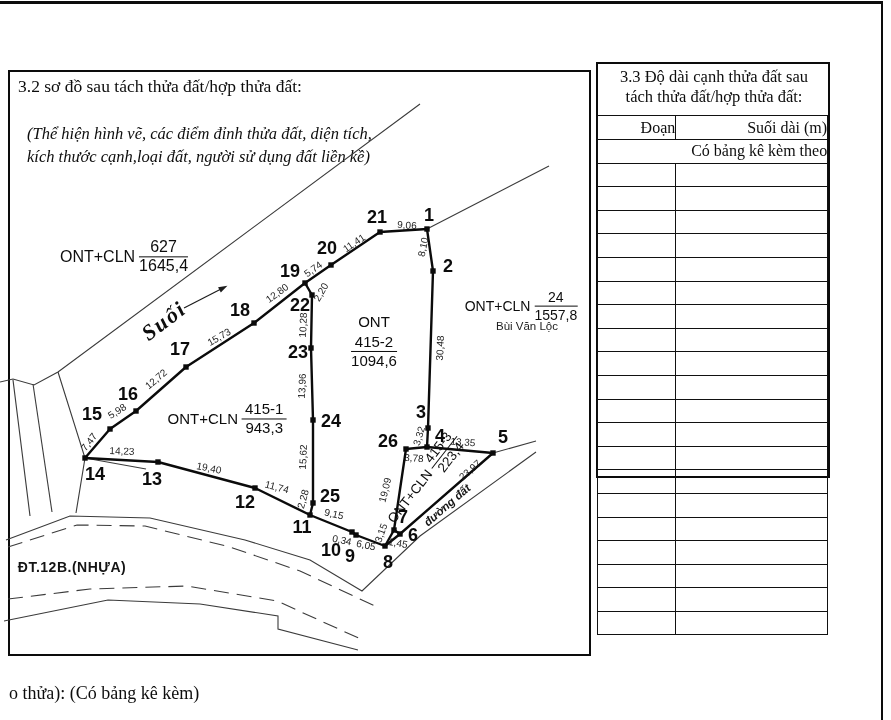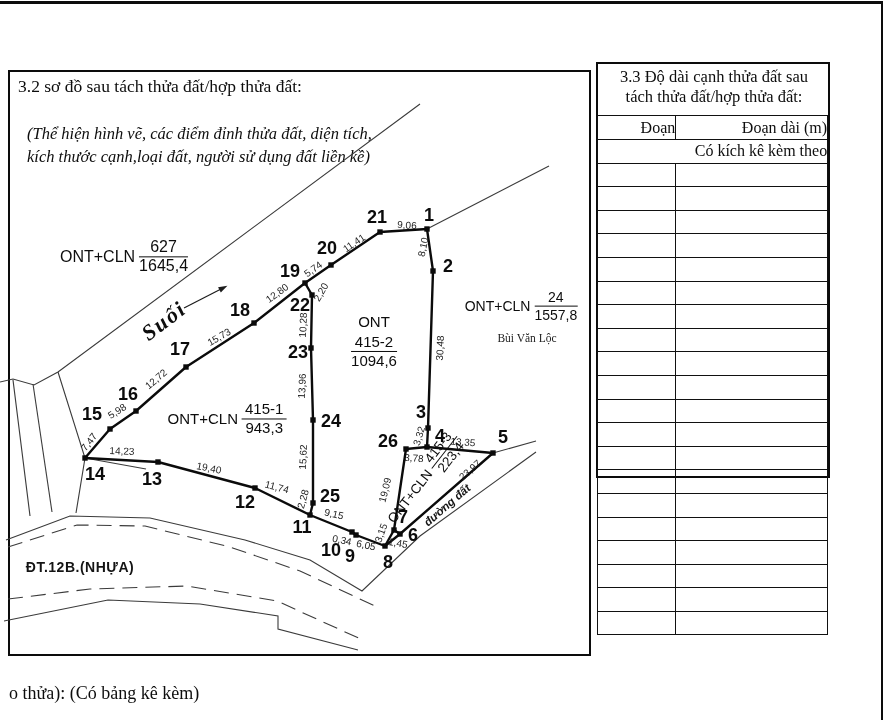--- a/index.html
+++ b/index.html
@@ -204,42 +204,42 @@
         </span>
       </div>
       <div class="plabel" style="left: 424px; top: 479px; font-size: 13.5px; transform: translate(-50%, -50%) rotate(-52deg);">
         <span>ONT+CLN</span>
         <span>
           <span class="fn">415-3</span>
           <span class="fd">223,4</span>
         </span>
       </div>
       <div class="dtext t-suoi" style="left: 164px; top: 321px; transform: translate(-50%, -50%) rotate(-37deg);">Suối</div>
-      <div class="dtext t-neighbor" style="left: 527px; top: 338px; transform: translate(-50%, -50%) rotate(0deg); font-family: Liberation Serif, serif;">Bùi Văn Lộc</div>
+      <div class="dtext t-neighbor" style="left: 527px; top: 326px; transform: translate(-50%, -50%) rotate(0deg);">Bùi Văn Lộc</div>
       <div class="dtext t-dirt" style="left: 447px; top: 505px; transform: translate(-50%, -50%) rotate(-41deg);">đường đất</div>
-      <div class="dtext t-road" style="left: 80px; top: 567px; transform: translate(-50%, -50%) rotate(0deg);">ĐT.12B.(NHỰA)</div>
+      <div class="dtext t-road" style="left: 72px; top: 567px; transform: translate(-50%, -50%) rotate(0deg);">ĐT.12B.(NHỰA)</div>
     </div>
 
   <section class="box33">
     <div class="s33-title">
       <div>3.3 Độ dài cạnh thửa đất sau</div>
       <div>tách thửa đất/hợp thửa đất:</div>
     </div>
     <table class="lens">
       <colgroup>
           <col class="c1">
           <col class="c2">
         </colgroup>
       <tbody>
         <tr class="hdr">
           <td>Đoạn</td>
-          <td>Đoạn dài (m)</td>
+          <td>Suối dài (m)</td>
         </tr>
         <tr>
-          <td colspan="2">Có kích kê kèm theo</td>
+          <td colspan="2">Có bảng kê kèm theo</td>
         </tr>
       <tr>
             <td></td>
             <td></td>
           </tr>
           <tr>
             <td></td>
             <td></td>
           </tr>
           <tr>

